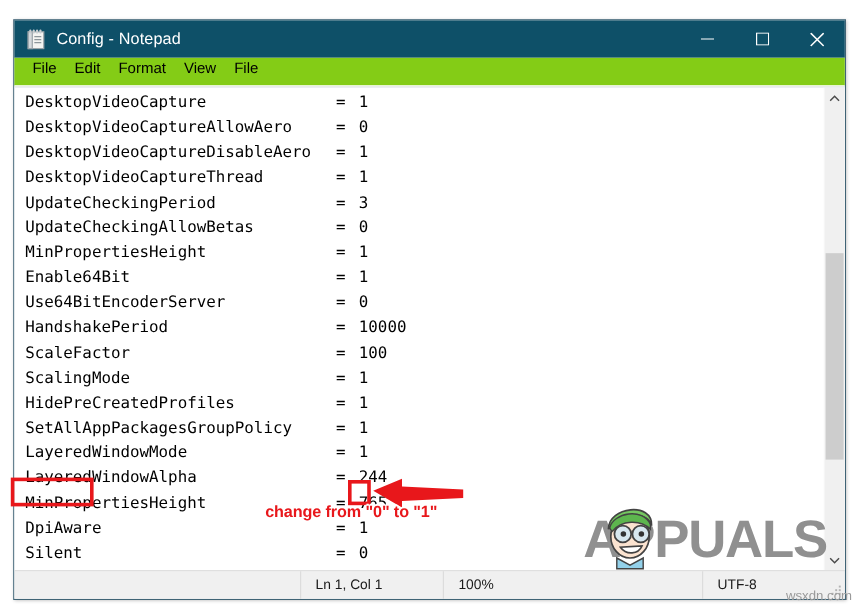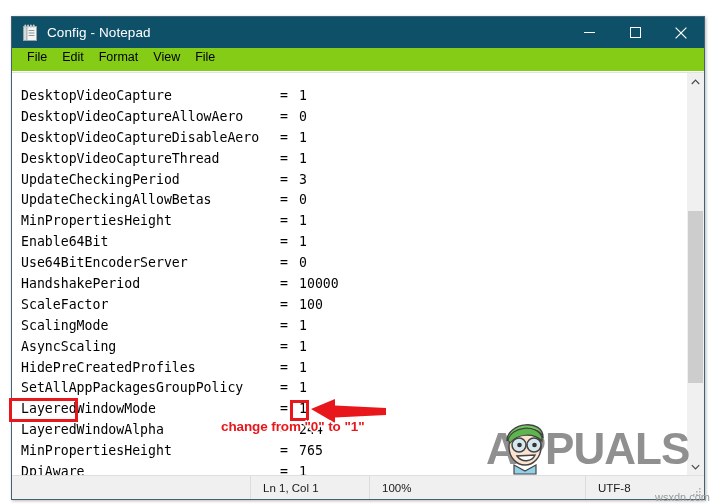--- a/index.html
+++ b/index.html
@@ -91,21 +91,20 @@
     background: #ffffff;
     border-top: 1px solid #dfe3e6;
     overflow: hidden;
   }
   .text-area {
     flex: 1 1 auto;
     position: relative;
     overflow: hidden;
     padding: 3px 0 0 9px;
     box-sizing: border-box;
-    margin-top: 10px;
   }
   .cfg-line {
     font-family: "DejaVu Sans Mono", monospace;
     font-size: 13.2px;
     line-height: 20.9px;
     color: #000000;
     white-space: pre;
     position: relative;
     height: 20.9px;
   }
@@ -305,21 +304,20 @@
         <div class="cfg-line"><span class="cfg-key">DesktopVideoCaptureDisableAero</span><span class="cfg-eq">=</span><span>1</span></div>
         <div class="cfg-line"><span class="cfg-key">DesktopVideoCaptureThread</span><span class="cfg-eq">=</span><span>1</span></div>
         <div class="cfg-line"><span class="cfg-key">UpdateCheckingPeriod</span><span class="cfg-eq">=</span><span>3</span></div>
         <div class="cfg-line"><span class="cfg-key">UpdateCheckingAllowBetas</span><span class="cfg-eq">=</span><span>0</span></div>
         <div class="cfg-line"><span class="cfg-key">MinPropertiesHeight</span><span class="cfg-eq">=</span><span>1</span></div>
         <div class="cfg-line"><span class="cfg-key">Enable64Bit</span><span class="cfg-eq">=</span><span>1</span></div>
         <div class="cfg-line"><span class="cfg-key">Use64BitEncoderServer</span><span class="cfg-eq">=</span><span>0</span></div>
         <div class="cfg-line"><span class="cfg-key">HandshakePeriod</span><span class="cfg-eq">=</span><span>10000</span></div>
         <div class="cfg-line"><span class="cfg-key">ScaleFactor</span><span class="cfg-eq">=</span><span>100</span></div>
         <div class="cfg-line"><span class="cfg-key">ScalingMode</span><span class="cfg-eq">=</span><span>1</span></div>
-        <div class="cfg-line"><span class="cfg-key">AsyncScaling</span><span class="cfg-eq">=</span><span>1</span></div>
         <div class="cfg-line"><span class="cfg-key">HidePreCreatedProfiles</span><span class="cfg-eq">=</span><span>1</span></div>
         <div class="cfg-line"><span class="cfg-key">SetAllAppPackagesGroupPolicy</span><span class="cfg-eq">=</span><span>1</span></div>
         <div class="cfg-line"><span class="cfg-key">LayeredWindowMode</span><span class="cfg-eq">=</span><span>1</span></div>
         <div class="cfg-line"><span class="cfg-key">LayeredWindowAlpha</span><span class="cfg-eq">=</span><span>244</span></div>
         <div class="cfg-line"><span class="cfg-key">MinPropertiesHeight</span><span class="cfg-eq">=</span><span>765</span></div>
         <div class="cfg-line"><span class="cfg-key">DpiAware</span><span class="cfg-eq">=</span><span>1</span></div>
         <div class="cfg-line"><span class="cfg-key">Silent</span><span class="cfg-eq">=</span><span>0</span></div>
       </div>
 
     <div class="scrollbar">

